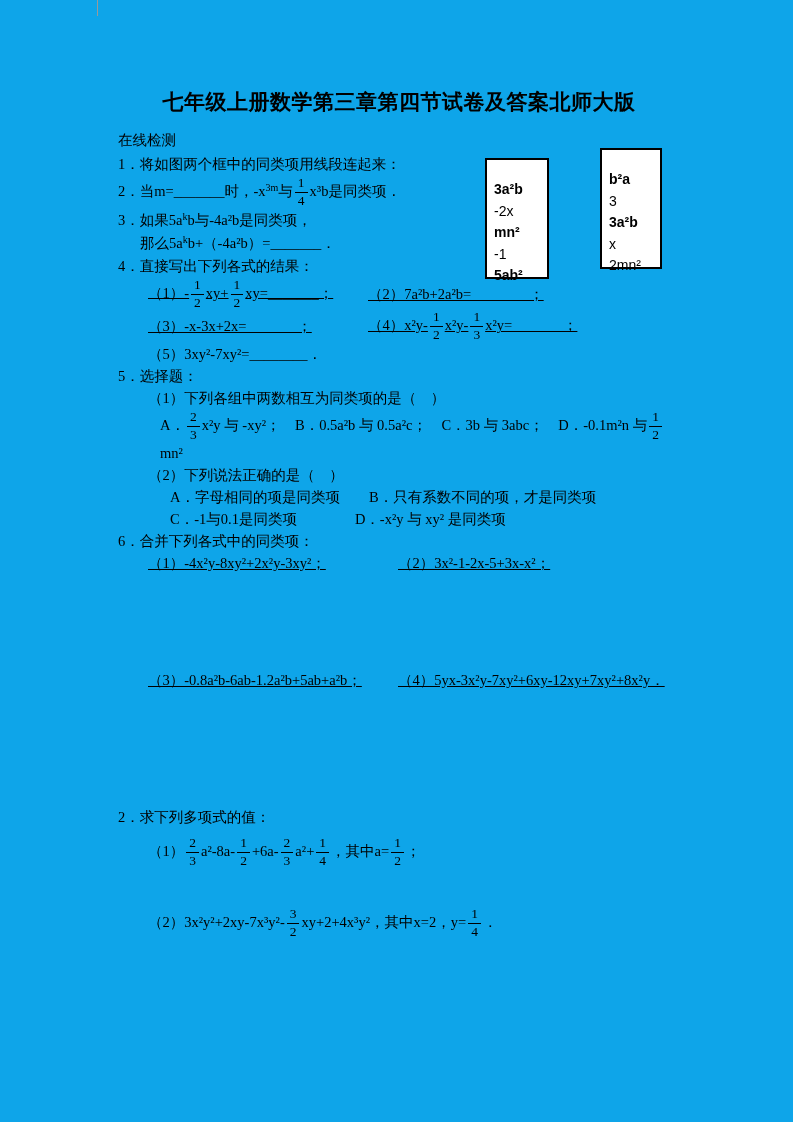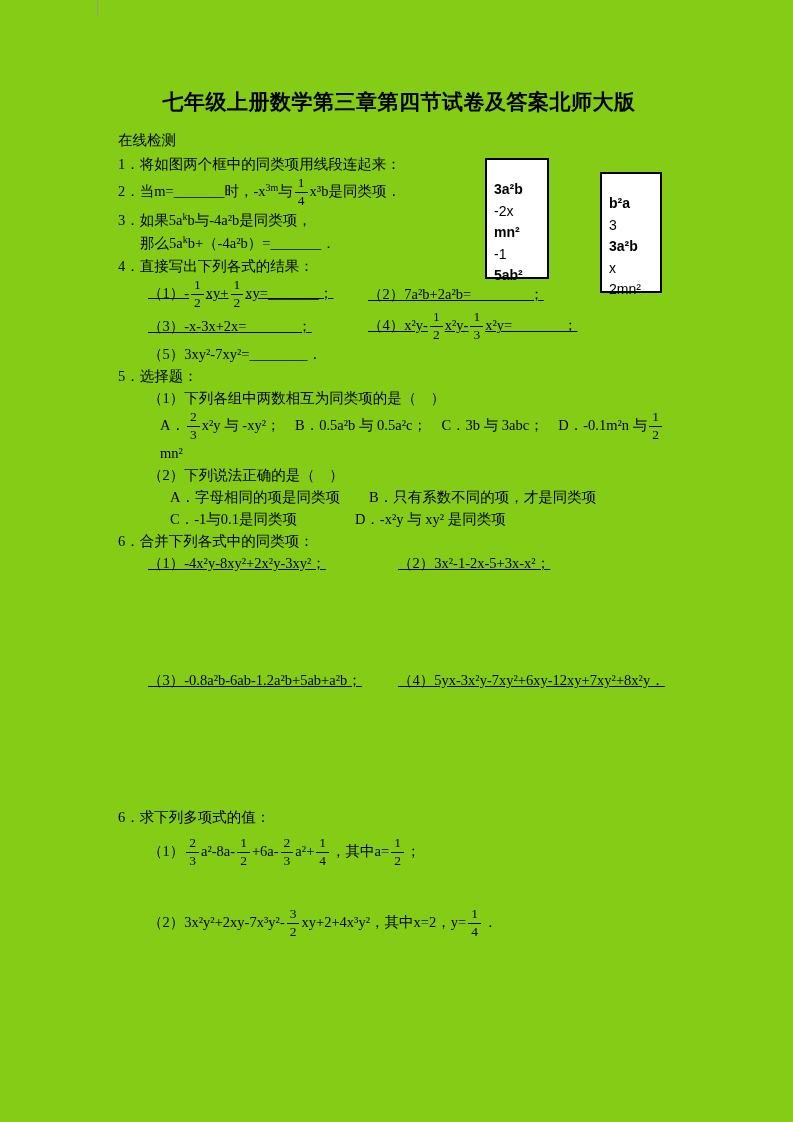--- a/index.html
+++ b/index.html
@@ -1,19 +1,19 @@
 <!DOCTYPE html>
 <html><head>
 <meta charset="utf-8">
 <style>
   * { box-sizing: border-box; }
   html, body { margin: 0; padding: 0; background: #ffffff; }
   .page {
     width: 793px; height: 1122px; position: relative; overflow: hidden;
-    background: #84cc16; color: #000;
+    background: #0ea5e9; color: #000;
     font-family: "Liberation Serif", "DejaVu Serif", serif;
     font-size: 14.5px; line-height: 21px;
   }
   .tick { position: absolute; left: 97px; top: 0; width: 1px; height: 16px; background: #999; }
   .content { position: absolute; left: 118px; top: 88px; width: 562px; }
   .title {
     font-size: 21px; font-weight: bold; text-align: center;
     margin: 0 0 14px 0; letter-spacing: 0.5px; line-height: 28px;
   }
   .section { margin-bottom: 3px; }
@@ -29,21 +29,21 @@
   .frac { display: inline-block; text-align: center; vertical-align: middle; line-height: 1.1; margin: 0 2px; font-size: 13.5px; }
   .fn { display: block; border-bottom: 1px solid #000; padding: 0 3px 1px; }
   .fd { display: block; padding: 1px 3px 0; }
   .sup { font-size: 10px; position: relative; top: -5px; }
   .box {
     position: absolute; border: 2px solid #000; background: #fff;
     padding: 19px 7px; font-family: "Liberation Sans", "DejaVu Sans", sans-serif;
     font-size: 14px; line-height: 21.5px;
   }
   .box-left  { left: 485px; top: 158px; width: 64px; height: 121px; }
-  .box-right { left: 600px; top: 172px; width: 62px; height: 121px; }
+  .box-right { left: 600px; top: 148px; width: 62px; height: 121px; }
   .bi { white-space: nowrap; }
   .bold { font-weight: bold; }
   .mt-q6row2 { margin-top: 96px; }
   .mt-q7head { margin-top: 116px; }
   .mt-q7sub1 { margin-top: 8px; }
   .mt-q7sub2 { margin-top: 39px; }
 </style>
 </head>
 <body>
 
@@ -85,21 +85,21 @@
     <div class="line">6．合并下列各式中的同类项：</div>
     <div class="row ind2">
       <div class="cA6">（1）-4x²y-8xy²+2x²y-3xy²；</div>
       <div class="cB">（2）3x²-1-2x-5+3x-x²；</div>
     </div>
     <div class="row ind2 mt-q6row2">
       <div class="cA6">（3）-0.8a²b-6ab-1.2a²b+5ab+a²b；</div>
       <div class="cB">（4）5yx-3x²y-7xy²+6xy-12xy+7xy²+8x²y．</div>
     </div>
 
-    <div class="line mt-q7head">6．求下列多项式的值：</div>
+    <div class="line mt-q7head">2．求下列多项式的值：</div>
     <div class="line ind2 mt-q7sub1">（1）<span class="frac"><span class="fn">2</span><span class="fd">3</span></span>a²-8a-<span class="frac"><span class="fn">1</span><span class="fd">2</span></span>+6a-<span class="frac"><span class="fn">2</span><span class="fd">3</span></span>a²+<span class="frac"><span class="fn">1</span><span class="fd">4</span></span>，其中a=<span class="frac"><span class="fn">1</span><span class="fd">2</span></span>；</div>
     <div class="line ind2 mt-q7sub2">（2）3x²y²+2xy-7x³y²-<span class="frac"><span class="fn">3</span><span class="fd">2</span></span>xy+2+4x³y²，其中x=2，y=<span class="frac"><span class="fn">1</span><span class="fd">4</span></span>．</div>
 
   </div>
 
   <div class="box box-left">
     <div class="bi bold">3a²b</div>
     <div class="bi">-2x</div>
     <div class="bi bold">mn²</div>
     <div class="bi">-1</div>

